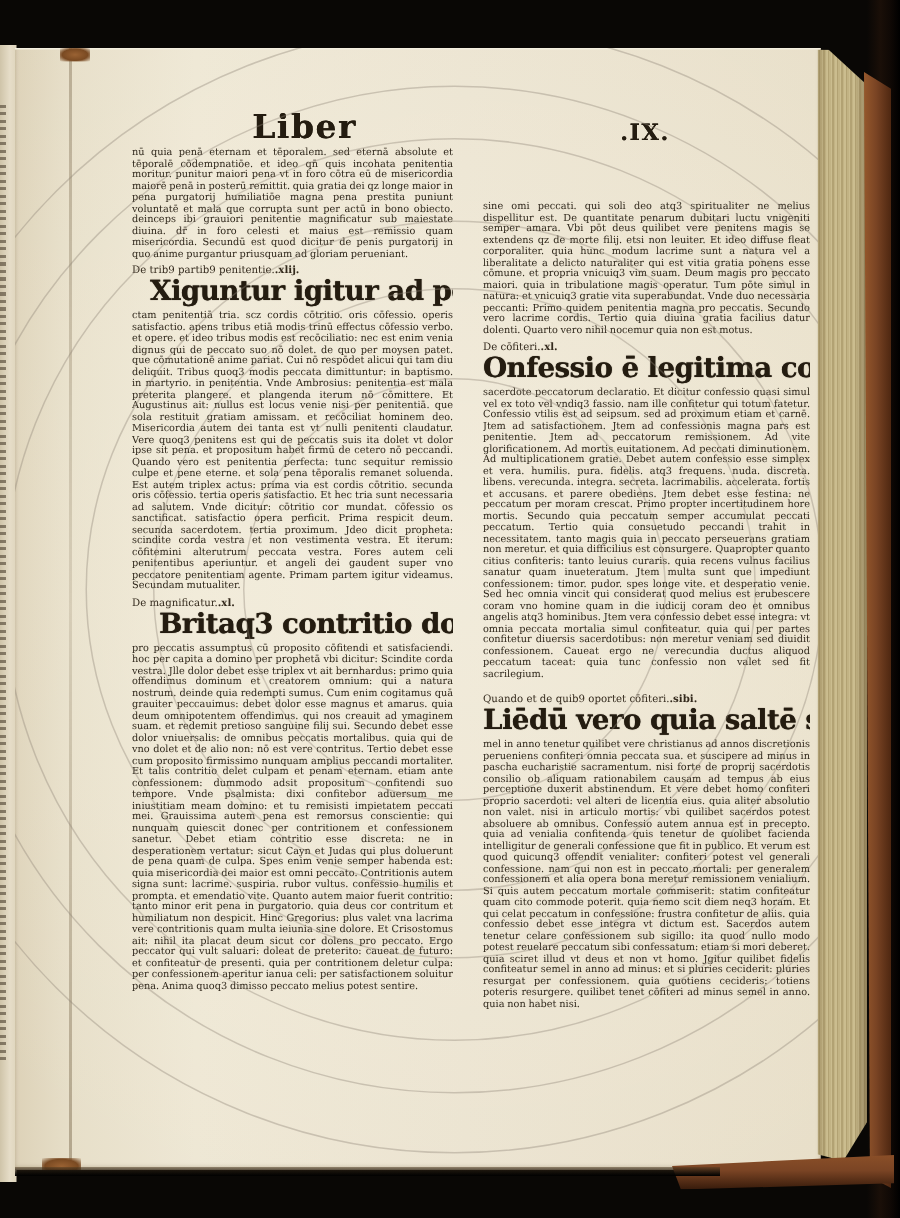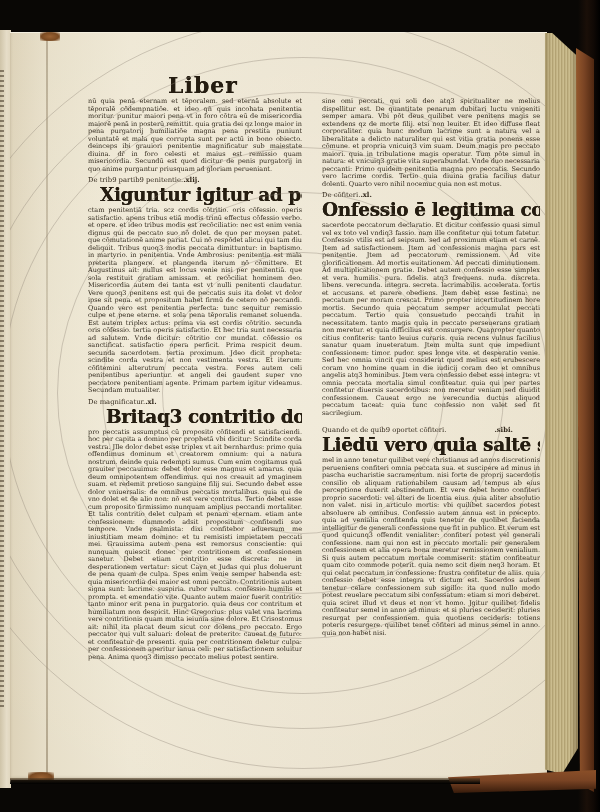--- a/index.html
+++ b/index.html
@@ -30,31 +30,31 @@
   .hb-top{left:30px;top:0px;width:20px;height:9px;}
   .hb-bottom{left:18px;top:740px;width:26px;height:11px;}
   
   .running-head{position:absolute;color:#241c10;font-weight:700;text-align:center;
     text-shadow:0 0 .4px #241c10;}
   .rh-left{left:128px;top:40px;width:130px;font-size:22px;letter-spacing:1px;}
   .rh-right{left:360px;top:47px;width:120px;font-size:15px;letter-spacing:1px;}
   
   .col{position:absolute;top:66px;color:var(--ink);}
   .col-left{left:78px;width:214px;height:600px;overflow:hidden;}
-  .col-right{left:312px;width:218px;height:586px;overflow:hidden;}
+  .col-right{left:312px;width:218px;height:586px;overflow:hidden;margin-top:36px;}
   p.body{margin:0 0 1px 0;font-size:6.5px;line-height:7.5px;text-align:justify;
     color:var(--ink);word-spacing:-0.2px;}
   .rubric{display:flex;justify-content:flex-start;font-size:6.8px;line-height:8px;
     margin:3px 0 1px 0;color:#33291c;}
   .rubric .ref{font-weight:700;}
   .headline{margin:1px 0 2px 0;font-size:18.5px;line-height:20px;font-weight:700;
     letter-spacing:-0.4px;color:#241c10;text-shadow:0 0 .5px #241c10;white-space:nowrap;}
   .hl-indent{ text-indent:12px;}
   .hl-center{text-indent:18px;}
-  .rubric.gap{margin-top:9px;gap:48px;}
+  .rubric.gap{margin-top:9px;}
   
   .watermark{position:absolute;left:0;top:0;width:100%;height:100%;pointer-events:none;}
   .watermark .ring{position:absolute;border:1.2px solid var(--watermark);opacity:.38;border-radius:50%;}
   
   .fore-edge{position:absolute;left:545px;top:33px;width:33px;height:741px;
     background:
       linear-gradient(90deg,rgba(120,100,60,.35) 0,rgba(0,0,0,0) 20%,rgba(0,0,0,0) 75%,rgba(90,70,40,.45) 100%),
       repeating-linear-gradient(90deg,#cbbd8f 0 1px,#b2a273 1px 2px,#c2b384 2px 3px);
     clip-path:polygon(0 0,22% 0,100% 3.2%,100% 96.5%,52% 100%,0 99.4%);}
   .cover-right{position:absolute;left:576px;top:48px;width:18px;height:744px;
@@ -72,20 +72,21 @@
 <div class="scene">
   <div class="bg-streaks"></div>
   <div class="facing-sliver"></div>
 
   <div class="page">
     <div class="fold-line"></div>
     <div class="headband hb-top"></div>
     <div class="headband hb-bottom"></div>
 
     <div class="running-head rh-left">Liber</div>
+    <div class="running-head rh-right">.IX.</div>
 
     <div class="col col-left">
       <p class="body">nū quia penā eternam et tēporalem. sed eternā absolute et tēporalē cōdempnatiōe. et ideo qn̄ quis incohata penitentia moritur. punitur maiori pena vt in foro cōtra eū de misericordia maiorē penā in posterū remittit. quia gratia dei qz longe maior in pena purgatorij humiliatiōe magna pena prestita puniunt voluntatē et mala que corrupta sunt per actū in bono obiecto. deinceps ibi grauiori penitentie magnificatur sub maiestate diuina. dr̄ in foro celesti et maius est remissio quam misericordia. Secundū est quod dicitur de penis purgatorij in quo anime purgantur priusquam ad gloriam perueniant.</p>
       <div class="rubric">
         <span>De trib9 partib9 penitentie.</span>
         <span class="ref">.xlij.</span>
       </div>
       <h2 class="headline hl-indent">Xiguntur igitur ad perfe</h2>
       <p class="body">ctam penitentiā tria. scz cordis cōtritio. oris cōfessio. operis satisfactio. apens tribus etiā modis trinū effectus cōfessio verbo. et opere. et ideo tribus modis est recōciliatio: nec est enim venia dignus qui de peccato suo nō dolet. de quo per moysen patet. que cōmutationē anime pariat. Cui nō respōdet alicui qui tam diu deliquit. Tribus quoq3 modis peccata dimittuntur: in baptismo. in martyrio. in penitentia. Vnde Ambrosius: penitentia est mala preterita plangere. et plangenda iterum nō cōmittere. Et Augustinus ait: nullus est locus venie nisi per penitentiā. que sola restituit gratiam amissam. et recōciliat hominem deo. Misericordia autem dei tanta est vt nulli penitenti claudatur. Vere quoq3 penitens est qui de peccatis suis ita dolet vt dolor ipse sit pena. et propositum habet firmū de cetero nō peccandi. Quando vero est penitentia perfecta: tunc sequitur remissio culpe et pene eterne. et sola pena tēporalis remanet soluenda. Est autem triplex actus: prima via est cordis cōtritio. secunda oris cōfessio. tertia operis satisfactio. Et hec tria sunt necessaria ad salutem. Vnde dicitur: cōtritio cor mundat. cōfessio os sanctificat. satisfactio opera perficit. Prima respicit deum. secunda sacerdotem. tertia proximum. Jdeo dicit propheta: scindite corda vestra et non vestimenta vestra. Et iterum: cōfitemini alterutrum peccata vestra. Fores autem celi penitentibus aperiuntur. et angeli dei gaudent super vno peccatore penitentiam agente. Primam partem igitur videamus. Secundam mutualiter.</p>
       <div class="rubric">

